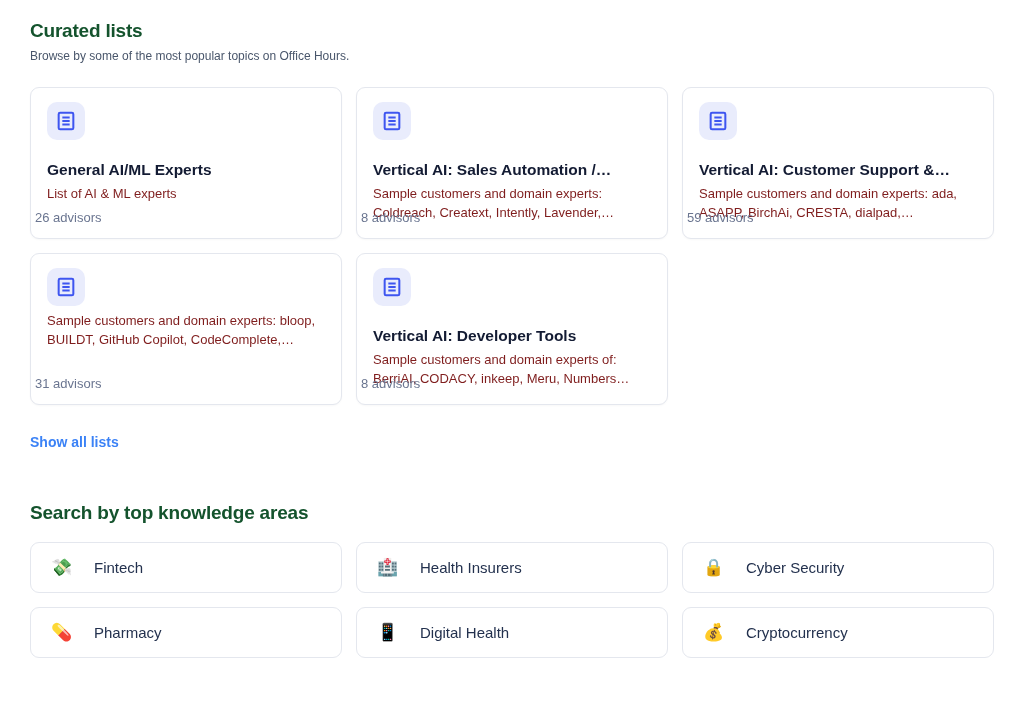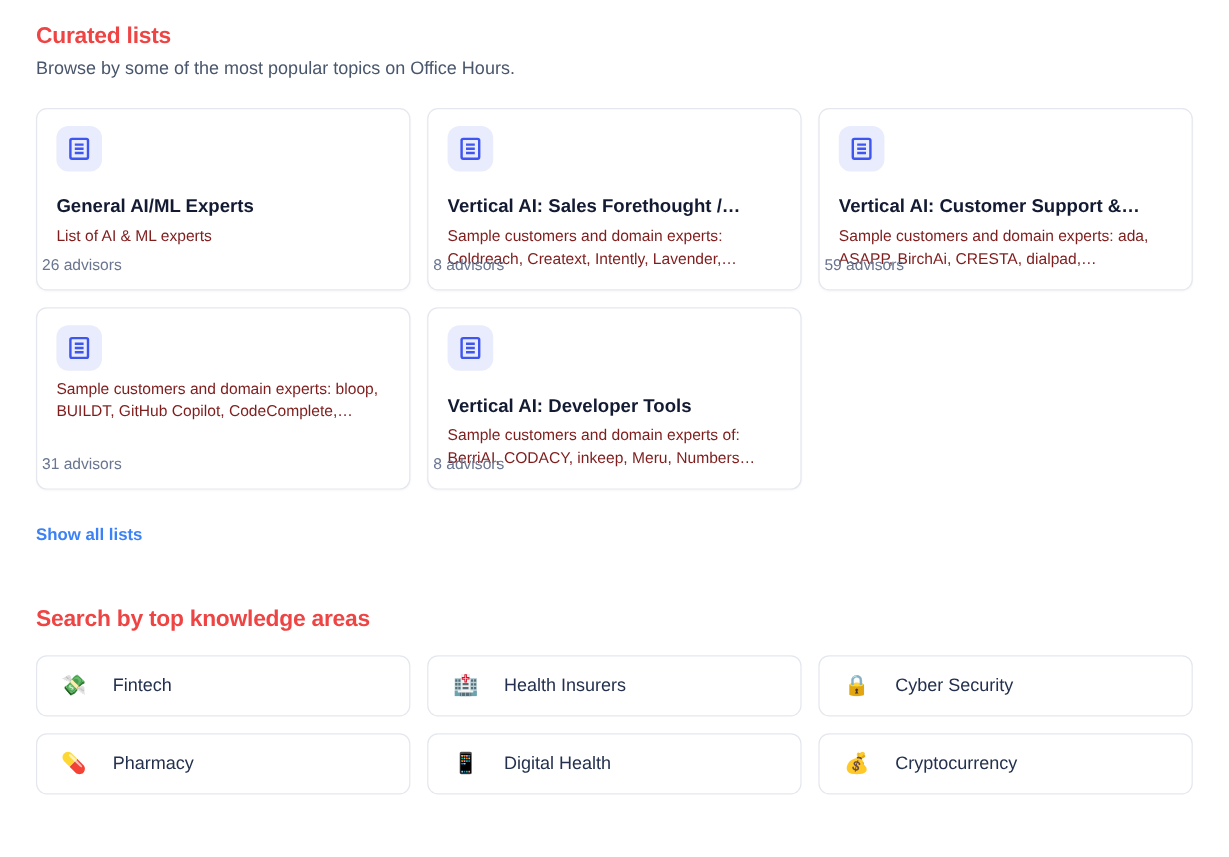--- a/index.html
+++ b/index.html
@@ -4,23 +4,23 @@
 <style>
   html, body { margin:0; padding:0; background:#ffffff; }
   body {
     width:1024px; height:714px; overflow:hidden;
     font-family:"Liberation Sans", sans-serif;
     color:#17203d; -webkit-font-smoothing:antialiased;
   }
   .page { padding:20px 30px 0 30px; box-sizing:border-box; }
 
   .section-title {
-    margin:0; font-size:19px; font-weight:700; letter-spacing:-0.2px; color:#ef4444;
+    margin:0; font-size:19px; font-weight:700; letter-spacing:-0.2px; color:#14532d;
   }
-  .subtitle { margin:7px 0 0; font-size:15px; color:#49566b; }
+  .subtitle { margin:7px 0 0; font-size:12px; color:#49566b; }
 
   .cards-grid {
     display:grid; grid-template-columns:repeat(3, 1fr); gap:14px; margin-top:24px;
   }
   .card {
     position:relative; height:152px; box-sizing:border-box;
     background:#ffffff; border:1px solid #e4e7ee; border-radius:9px;
     padding:14px 16px; cursor:pointer;
     box-shadow:0 1px 2px rgba(16,24,40,0.03);
   }
@@ -82,21 +82,21 @@
         <span class="card-advisors">26 advisors</span>
       </div>
 
       <div class="card">
         <div class="icon-box">
           <svg width="22" height="22" viewBox="0 0 24 24" fill="none">
               <rect x="4" y="3" width="16" height="18" rx="1.5" stroke="#3e55f0" stroke-width="2.2"></rect>
               <path d="M8 8.2h8M8 12h8M8 15.8h8" stroke="#3e55f0" stroke-width="2.2"></path>
             </svg>
         </div>
-        <h3 class="card-title">Vertical AI: Sales Forethought /…</h3>
+        <h3 class="card-title">Vertical AI: Sales Automation /…</h3>
         <p class="card-desc">Sample customers and domain experts: Coldreach, Creatext, Intently, Lavender, mana,…</p>
         <span class="card-advisors">8 advisors</span>
       </div>
 
 
       <div class="card">
         <div class="icon-box">
           <svg width="22" height="22" viewBox="0 0 24 24" fill="none">
               <rect x="4" y="3" width="16" height="18" rx="1.5" stroke="#3e55f0" stroke-width="2.2"></rect>
               <path d="M8 8.2h8M8 12h8M8 15.8h8" stroke="#3e55f0" stroke-width="2.2"></path>

